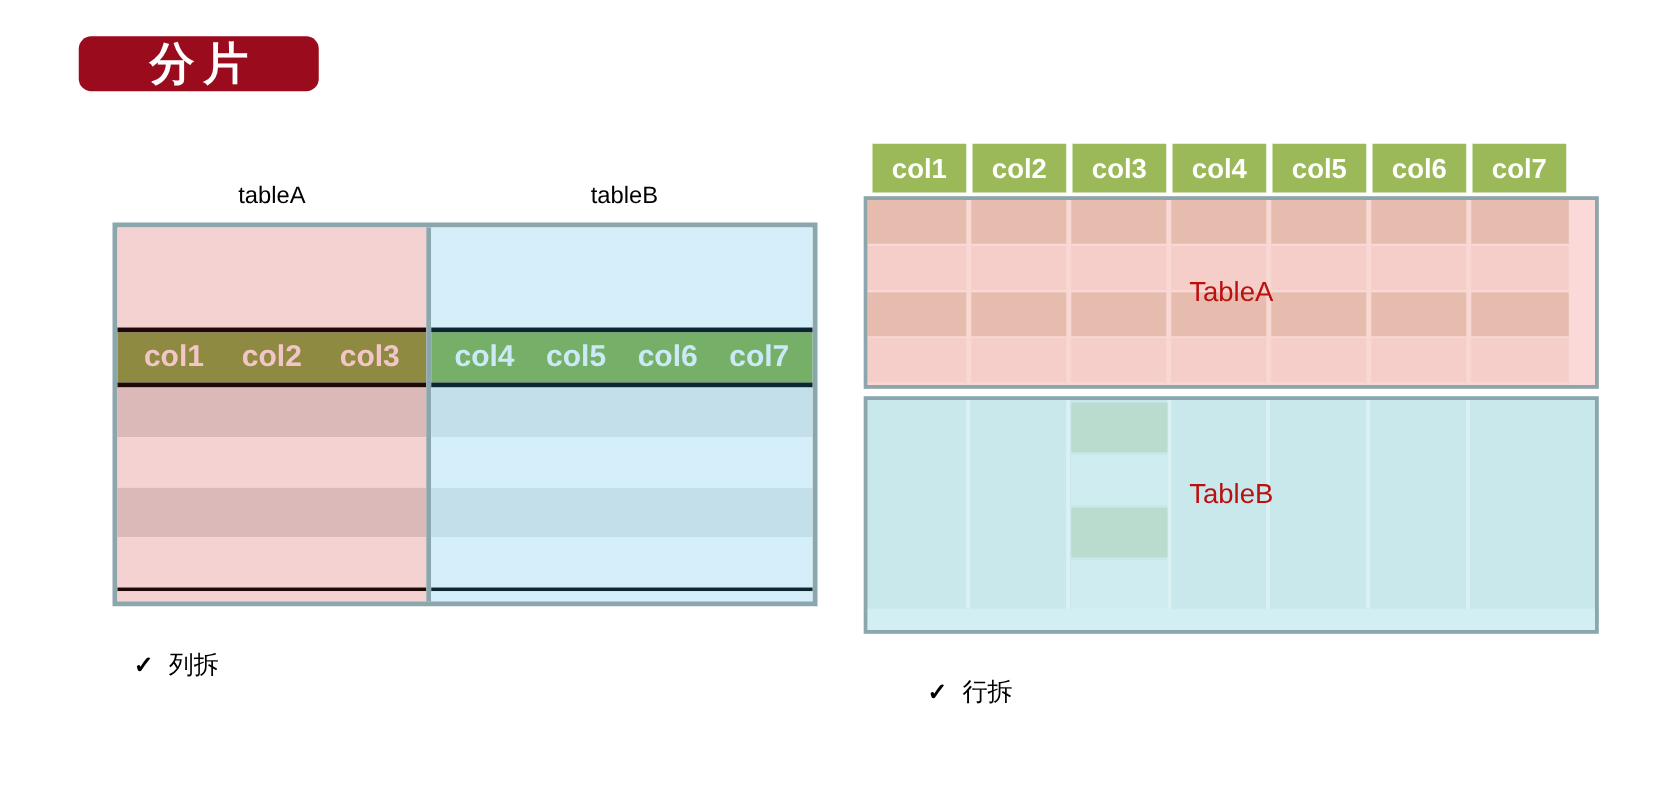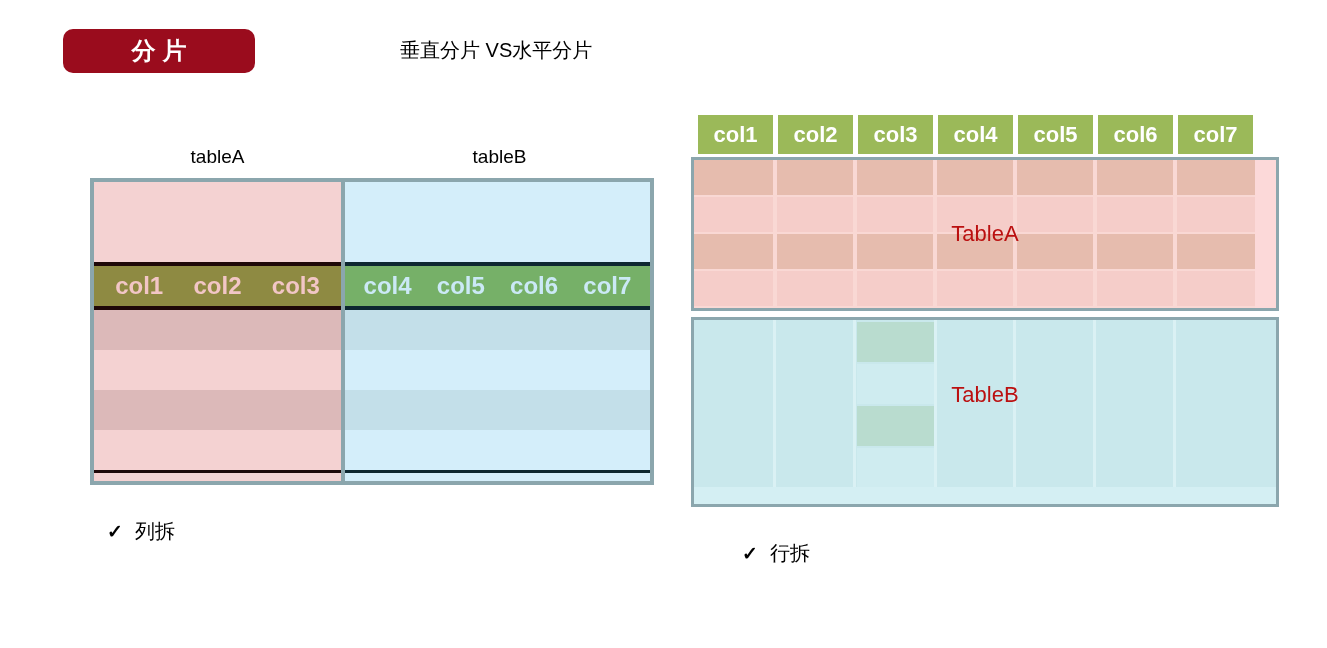--- a/index.html
+++ b/index.html
@@ -12,21 +12,21 @@
     --tb-bg:#c9e8ec; --tb-cell-dark:#b9dccf; --tb-cell-light:#cfecf0;
     --tb-grid:#daf1f4; --tb-strip:#d4eff3; --text-black:#000000;
   }
   *{margin:0;padding:0;box-sizing:border-box;}
   body{background:#fff;font-family:"Liberation Sans",sans-serif;}
   .slide{position:relative;width:1327px;height:648px;background:#fff;overflow:hidden;}
 
   
   .badge{position:absolute;left:63px;top:29px;width:192px;height:44px;
     background:var(--badge-red);border-radius:10px;display:flex;align-items:center;justify-content:center;}
-  .badge span{color:#fff;font-family:"Liberation Serif",serif;font-weight:bold;font-size:24px;letter-spacing:7px;padding-left:7px;}
+  .badge span{color:#fff;font-family:"Liberation Serif",serif;font-weight:bold;font-size:36px;letter-spacing:7px;padding-left:7px;}
   .subtitle{position:absolute;left:400px;top:37px;font-size:20px;color:var(--text-black);}
 
   
   .lbl{position:absolute;top:146px;font-size:19px;color:var(--text-black);text-align:center;}
   .lblA{left:90px;width:255px;}
   .lblB{left:345px;width:309px;}
   .vdiag{position:absolute;left:90px;top:178px;width:564px;height:307px;
     border:4px solid var(--frame-gray);display:flex;}
   .half{display:flex;flex-direction:column;}
   .halfA{width:247px;}
@@ -82,21 +82,20 @@
   .boxB .shardlbl{top:41%;transform:translateY(-50%);}
 </style>
 </head>
 <body>
 
 <div class="slide">
 
   <div class="badge">
     <span>分片</span>
   </div>
-  <div class="subtitle">垂直分片 VS水平分片</div>
 
   <div class="lbl lblA">tableA</div>
   <div class="lbl lblB">tableB</div>
 
   <div class="vdiag">
     <div class="half halfA">
       <div class="blank pinkL"></div>
       <div class="dl"></div>
       <div class="band bandA">
         <span>col1</span>

